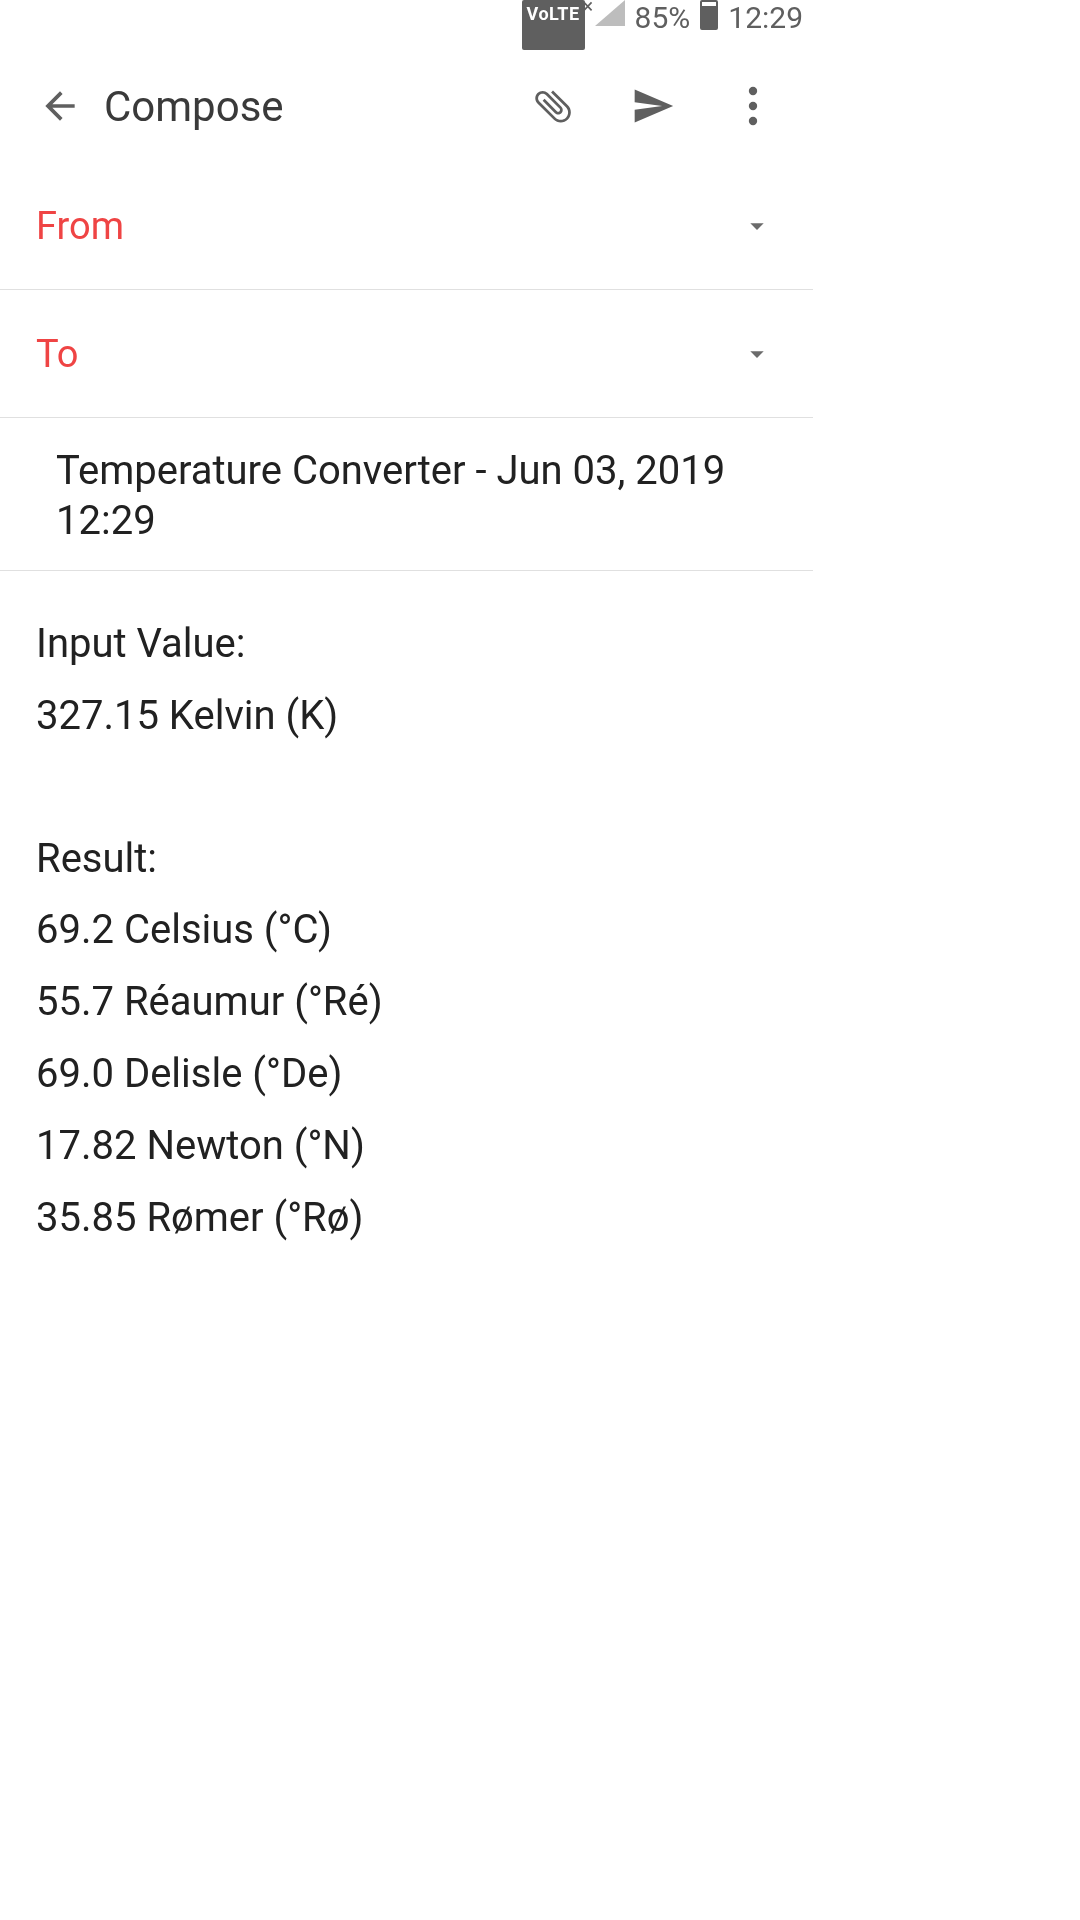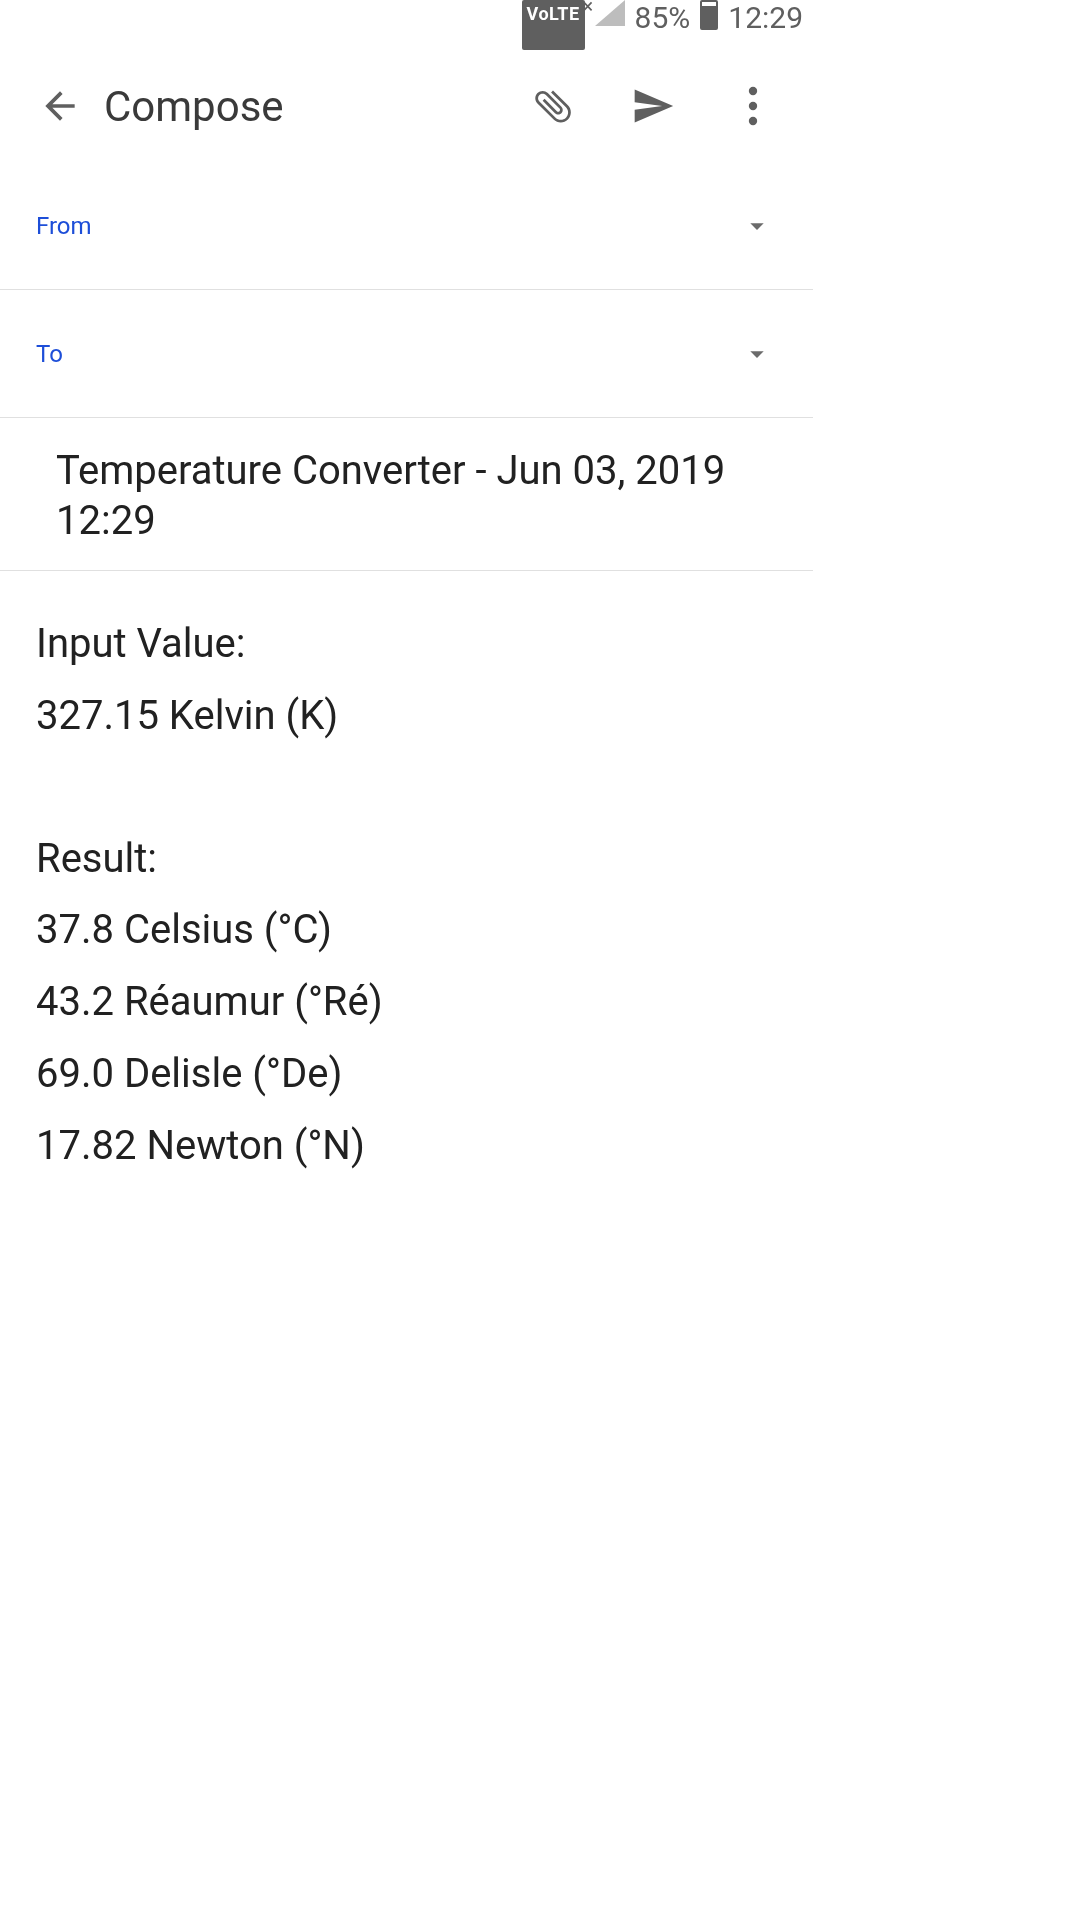--- a/index.html
+++ b/index.html
@@ -112,22 +112,22 @@
       cursor: pointer;
     }
     .field-row {
       height: 128px;
       display: flex;
       align-items: center;
       padding: 0 36px;
       border-bottom: 1px solid #e0e0e0;
     }
     .field-label {
-      font-size: 24px;
-      color: #1d4ed8;
+      font-size: 38px;
+      color: #ef4444;
       flex: 1;
     }
     .chevron-wrap {
       width: 40px;
       height: 40px;
       display: flex;
       align-items: center;
       justify-content: center;
       cursor: pointer;
     }
@@ -221,17 +221,18 @@
 
 <div class="subject-row">
   <div class="subject-text">Temperature Converter - Jun 03, 2019 12:29</div>
 </div>
 
 <div class="body-content">
   <div>Input Value:</div>
   <div>327.15 Kelvin (K)</div>
   <div class="body-spacer"></div>
   <div>Result:</div>
-  <div>37.8 Celsius (°C)</div>
-  <div>43.2 Réaumur (°Ré)</div>
+  <div>69.2 Celsius (°C)</div>
+  <div>55.7 Réaumur (°Ré)</div>
   <div>69.0 Delisle (°De)</div>
   <div>17.82 Newton (°N)</div>
+  <div>35.85 Rømer (°Rø)</div>
 </div>
 
 </body></html>

